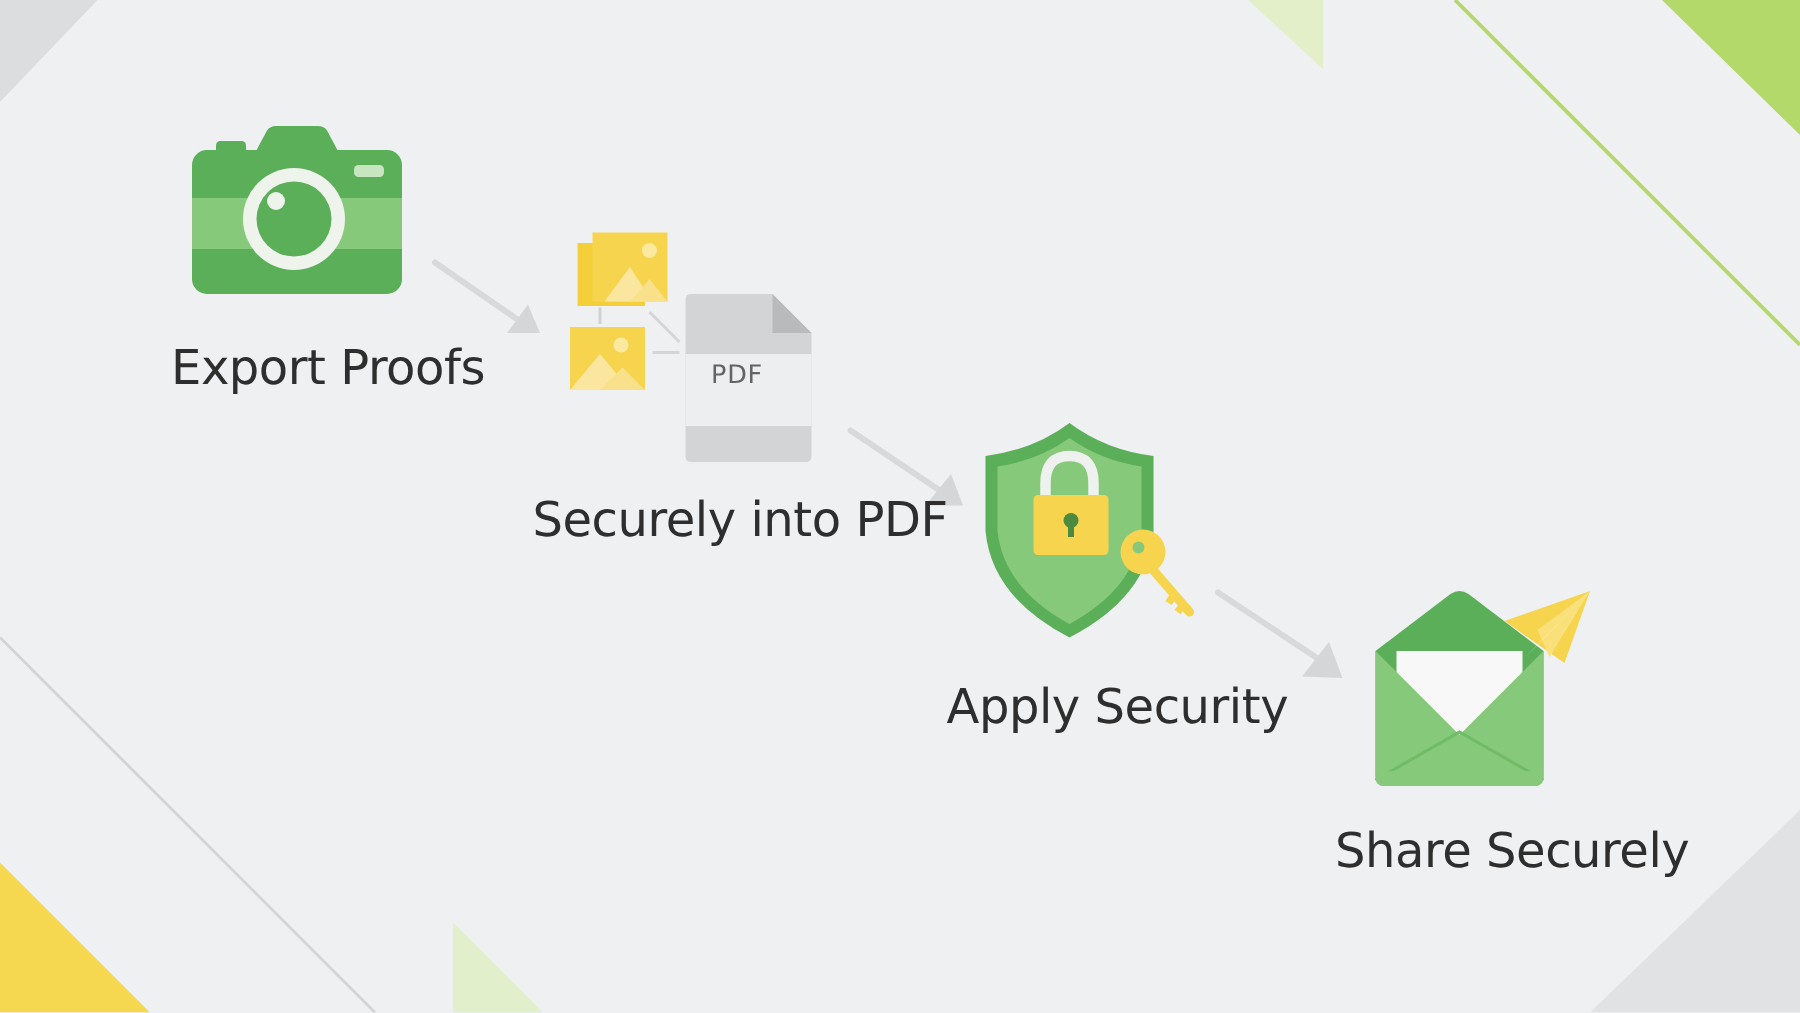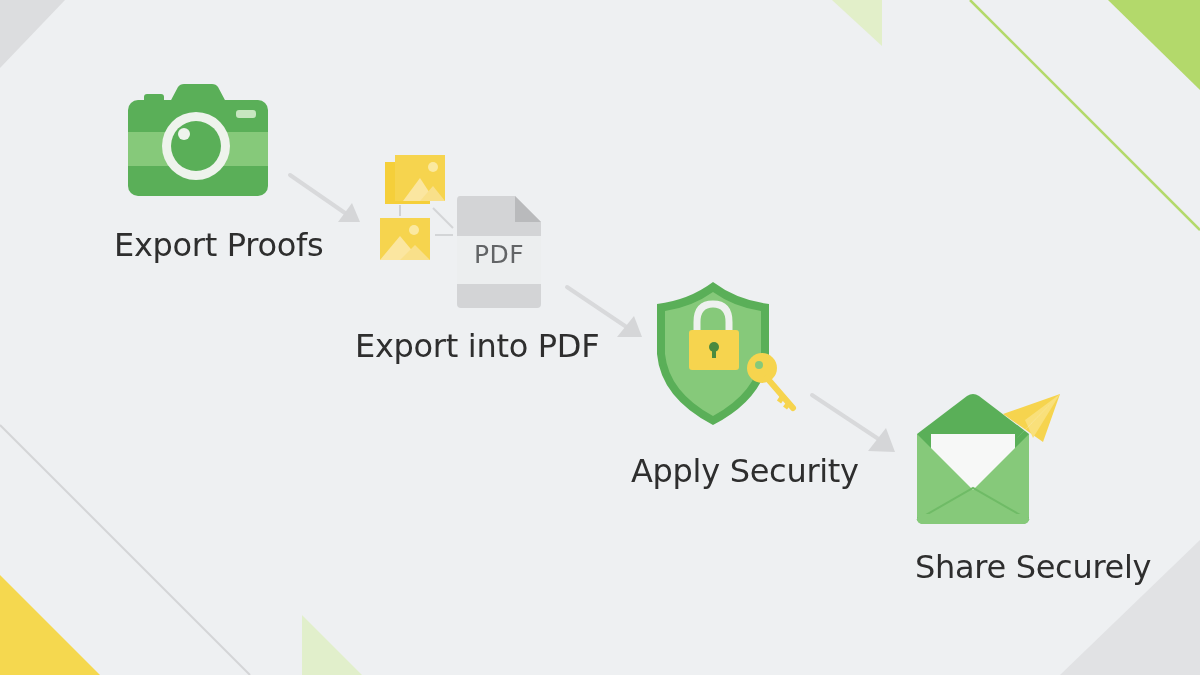--- a/index.html
+++ b/index.html
@@ -74,22 +74,22 @@
     <polygon points="25,110 40,95 55,110" fill="#f9e08a"></polygon>
 
     <line x1="25" y1="55" x2="25" y2="66" stroke="#cfd1d3" stroke-width="2"></line>
     <line x1="58" y1="58" x2="78" y2="78" stroke="#d3d5d7" stroke-width="2"></line>
     <line x1="60" y1="85" x2="78" y2="85" stroke="#d3d5d7" stroke-width="2"></line>
 
     <path d="M85 46 Q82 46 82 50 L82 154 Q82 158 86 158 L162 158 Q166 158 166 154 L166 72 L140 46 Z" fill="#d3d4d6"></path>
     <polygon points="140,46 166,72 140,72" fill="#b9babc"></polygon>
     <rect x="82" y="86" width="84" height="48" fill="#eceeef"></rect>
   </svg>
-  <div style="position:absolute;left:474px;top:240px;font-family:'DejaVu Sans',sans-serif;font-size:25px;color:#626466;letter-spacing:0.5px;">PDF</div>
-  <div class="label" style="left:355px;top:327px;">Export into PDF</div>
+  <div style="position:absolute;left:474px;top:240px;font-family:'DejaVu Sans',sans-serif;font-size:17px;color:#626466;letter-spacing:0.5px;">PDF</div>
+  <div class="label" style="left:355px;top:327px;">Securely into PDF</div>
 </div>
 
 <div class="step" style="left:0;top:0;">
   <svg style="position:absolute;left:655px;top:280px;" width="150" height="150" viewBox="0 0 150 150">
     <path d="M58 2 Q34 20 2 24 L2 74 Q6 118 58 145 Q110 118 114 74 L114 24 Q82 20 58 2 Z" fill="#5aaf58"></path>
     <path d="M58 12 Q37 27 10 31 L10 74 Q14 112 58 136 Q102 112 106 74 L106 31 Q79 27 58 12 Z" fill="#86c97a"></path>
     <path d="M42 52 L42 42 Q42 24 58 24 Q74 24 74 42 L74 52" fill="none" stroke="#eef1ee" stroke-width="7"></path>
     <rect x="34" y="50" width="50" height="40" rx="3" fill="#f6d44e"></rect>
     <circle cx="59" cy="67" r="5" fill="#4b8a3f"></circle>
     <rect x="57" y="68" width="4" height="10" fill="#4b8a3f"></rect>
@@ -108,14 +108,14 @@
     <path d="M2 42 L52 4 Q58 0 64 4 L114 42 L114 125 Q114 132 107 132 L9 132 Q2 132 2 125 Z" fill="#5aaf58"></path>
     <polygon points="16,42 100,42 100,92 58,114 16,92" fill="#f7f8f7"></polygon>
     <polygon points="2,42 58,98 114,42 114,125 2,125" fill="#86c97a"></polygon>
     <path d="M2 128 L58 96 L114 128" fill="none" stroke="#6fbb66" stroke-width="2"></path>
     <rect x="2" y="122" width="112" height="10" rx="5" fill="#86c97a"></rect>
 
     <polygon points="88,22 145,2 128,50" fill="#f6d44e"></polygon>
     <polygon points="110,28 145,2 118,46" fill="#f9e07a"></polygon>
     <polygon points="100,48 145,2 112,36" fill="#f7f8f7"></polygon>
   </svg>
-  <div class="label" style="left:915px;top:548px;text-align:center;">Share Securely</div>
+  <div class="label" style="left:890px;top:548px;text-align:center;">Share Securely</div>
 </div>
 
 </body></html>

